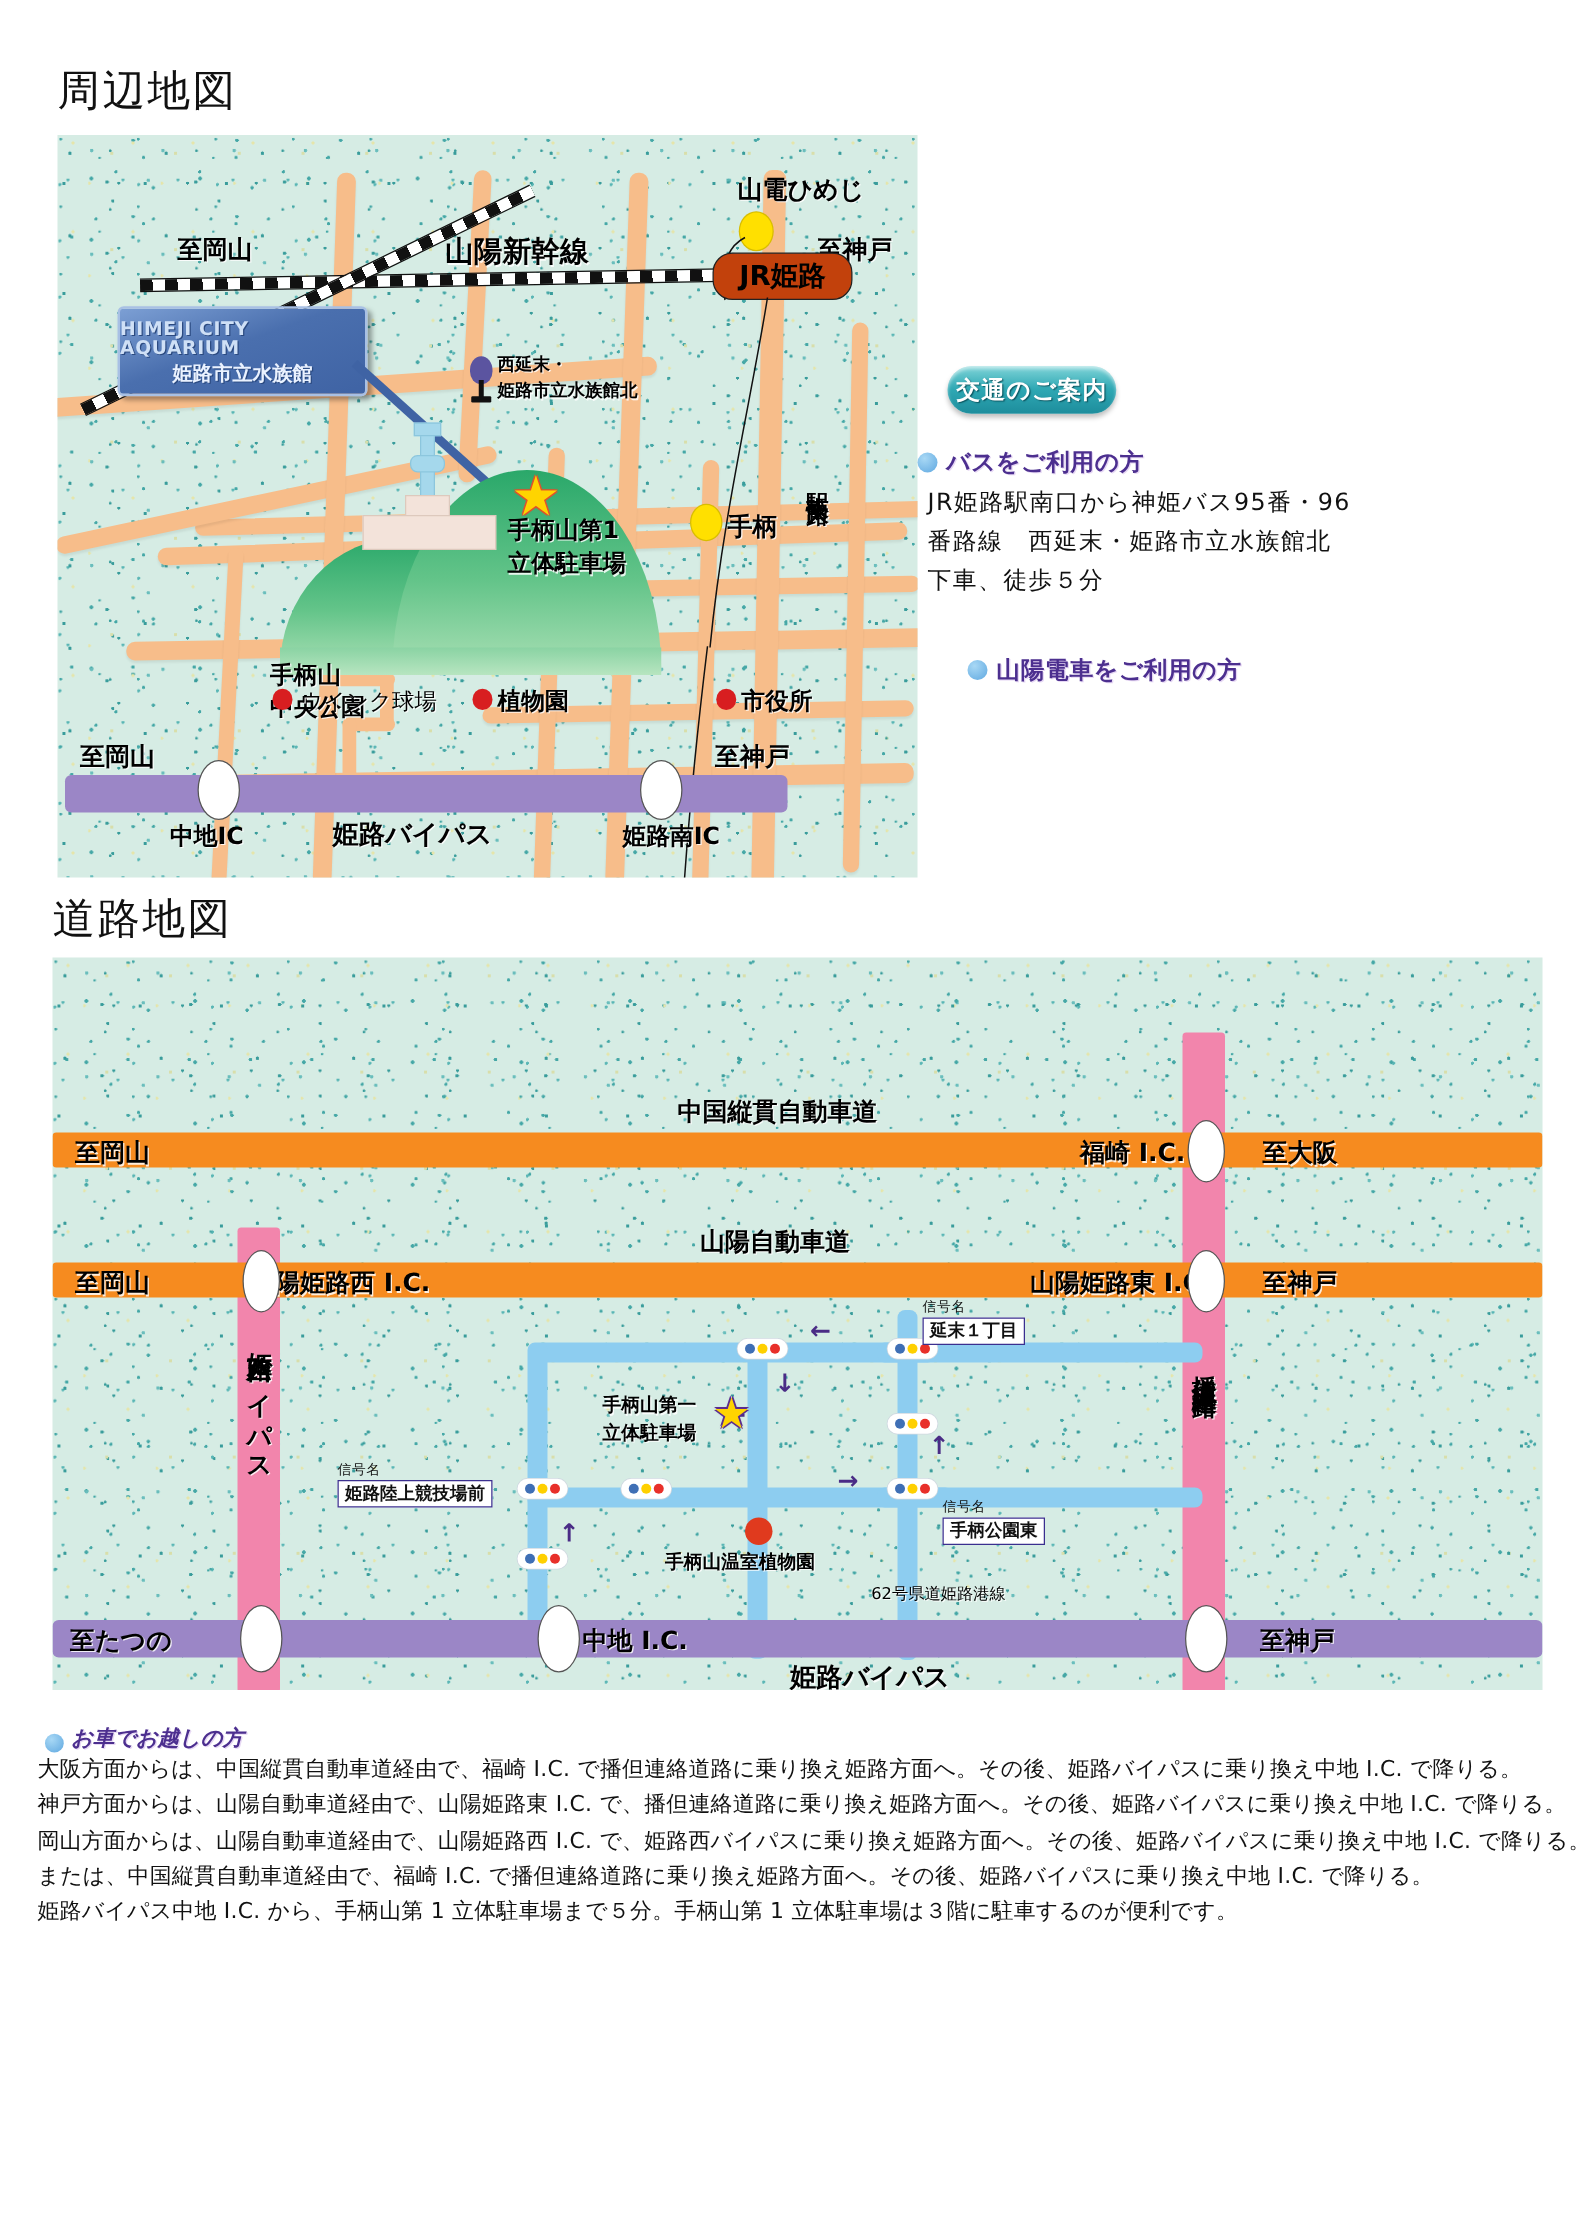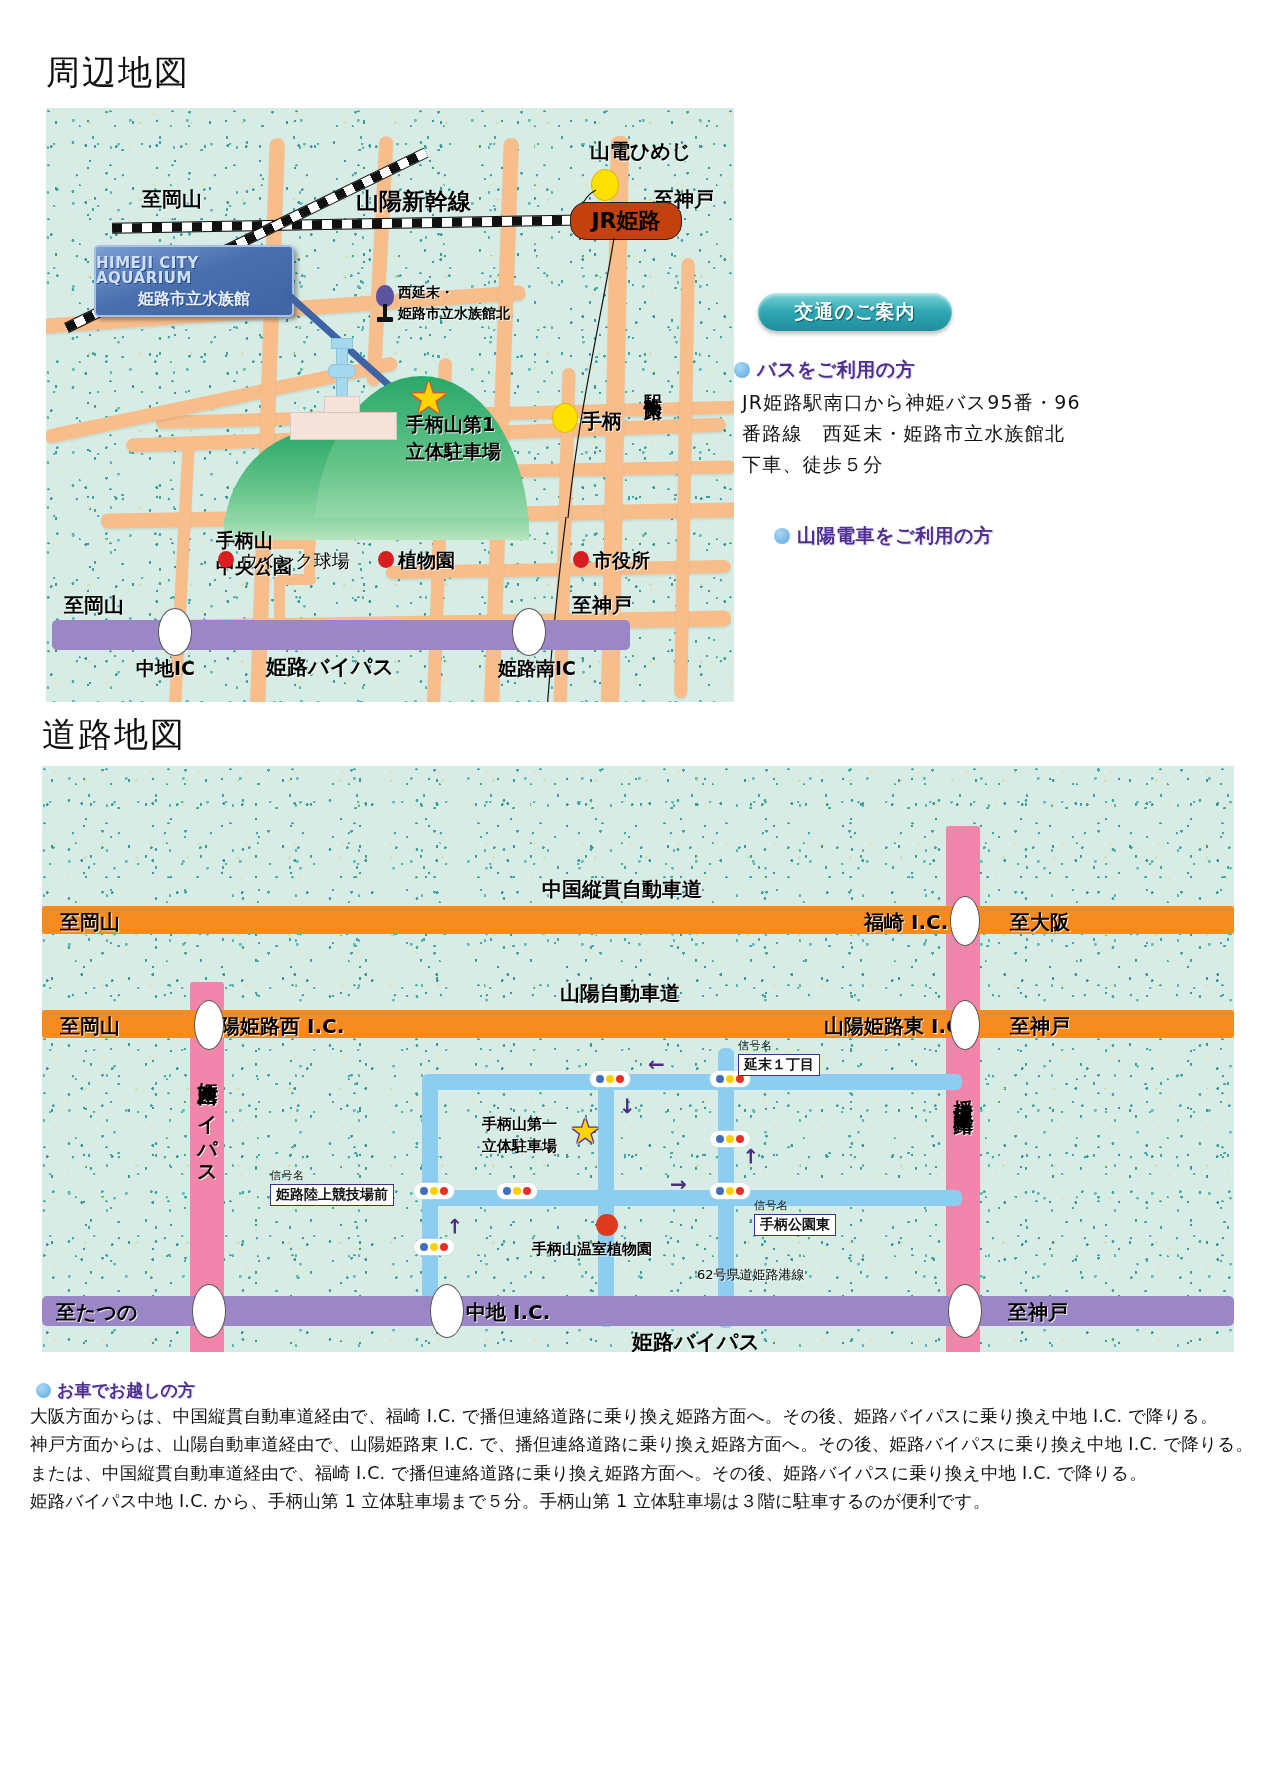--- a/index.html
+++ b/index.html
@@ -157,21 +157,21 @@
   .signame .box{border:1.6px solid #3b2f8f;background:#fff;color:#111;
      font-size:14px;font-weight:bold;padding:1px 5px;white-space:nowrap;}
 
   
   .arw{position:absolute;color:#4a2c86;font-size:20px;line-height:1;font-weight:bold;}
 
   
   .vtext{writing-mode:vertical-rl;text-orientation:upright;letter-spacing:3px;}
 
   
-  #car-head{position:absolute;left:36px;top:1379px;display:flex;align-items:center;gap:6px;}
+  #car-head{position:absolute;left:36px;top:1379px;display:flex;align-items:flex-end;gap:6px;font-style:italic;}
   #car-head .dot{width:15px;height:15px;border-radius:50%;
      background:radial-gradient(circle at 35% 30%,#a8d8f5,#5fa8e0);}
   #car-head .tx{color:#4c2f8f;font-weight:bold;font-size:17px;
      text-shadow:1px 1px 0 #e7d8f4;}
   #car-lines{position:absolute;left:30px;top:1402px;width:1215px;}
   #car-lines div{font-size:17.5px;line-height:1.62;color:#111;letter-spacing:.2px;
      white-space:nowrap;}
 </style>
 </head>
 <body>
@@ -285,21 +285,21 @@
     <div class="lbl lbl-blk" style="left:526px;top:484px;font-size:20px;">至神戸</div>
 
     <div class="purplehw" style="left:6px;top:512px;width:578px;height:30px;"></div>
     <div class="ic-oval" style="left:112px;top:500px;width:32px;height:46px;"></div>
     <div class="ic-oval" style="left:466px;top:500px;width:32px;height:46px;"></div>
     <div class="lbl lbl-blk" style="left:90px;top:548px;font-size:19px;">中地IC</div>
     <div class="lbl lbl-blk" style="left:220px;top:545px;font-size:21px;">姫路バイパス</div>
     <div class="lbl lbl-blk" style="left:452px;top:548px;font-size:19px;">姫路南IC</div>
   </div>
 
-  <div class="pill" style="left:758px;top:293px;width:194px;height:38px;">
+  <div class="pill" style="left:758px;top:293px;width:135px;height:38px;">
     <span style="font-size:19px;">交通のご案内</span>
   </div>
 
   <div class="ihead" style="left:734px;top:357px;">
     <div class="dot"></div>
     <div class="tx">バスをご利用の方</div>
   </div>
   <div class="ibody" style="left:742px;top:387px;width:340px;">JR姫路駅南口から神姫バス95番・96
 番路線　西延末・姫路市立水族館北
 下車、徒歩５分</div>
@@ -421,17 +421,18 @@
     <div class="lbl lbl-blk" style="left:590px;top:562px;font-size:21px;">姫路バイパス</div>
   </div>
 
   <div id="car-head">
     <div class="dot"></div>
     <div class="tx">お車でお越しの方</div>
   </div>
   <div id="car-lines">
     <div>大阪方面からは、中国縦貫自動車道経由で、福崎 I.C. で播但連絡道路に乗り換え姫路方面へ。その後、姫路バイパスに乗り換え中地 I.C. で降りる。</div>
     <div>神戸方面からは、山陽自動車道経由で、山陽姫路東 I.C. で、播但連絡道路に乗り換え姫路方面へ。その後、姫路バイパスに乗り換え中地 I.C. で降りる。</div>
+    <div>岡山方面からは、山陽自動車道経由で、山陽姫路西 I.C. で、姫路西バイパスに乗り換え姫路方面へ。その後、姫路バイパスに乗り換え中地 I.C. で降りる。</div>
     <div>または、中国縦貫自動車道経由で、福崎 I.C. で播但連絡道路に乗り換え姫路方面へ。その後、姫路バイパスに乗り換え中地 I.C. で降りる。</div>
     <div>姫路バイパス中地 I.C. から、手柄山第 1 立体駐車場まで５分。手柄山第 1 立体駐車場は３階に駐車するのが便利です。</div>
   </div>
 
 </div>
 
 </body></html>

